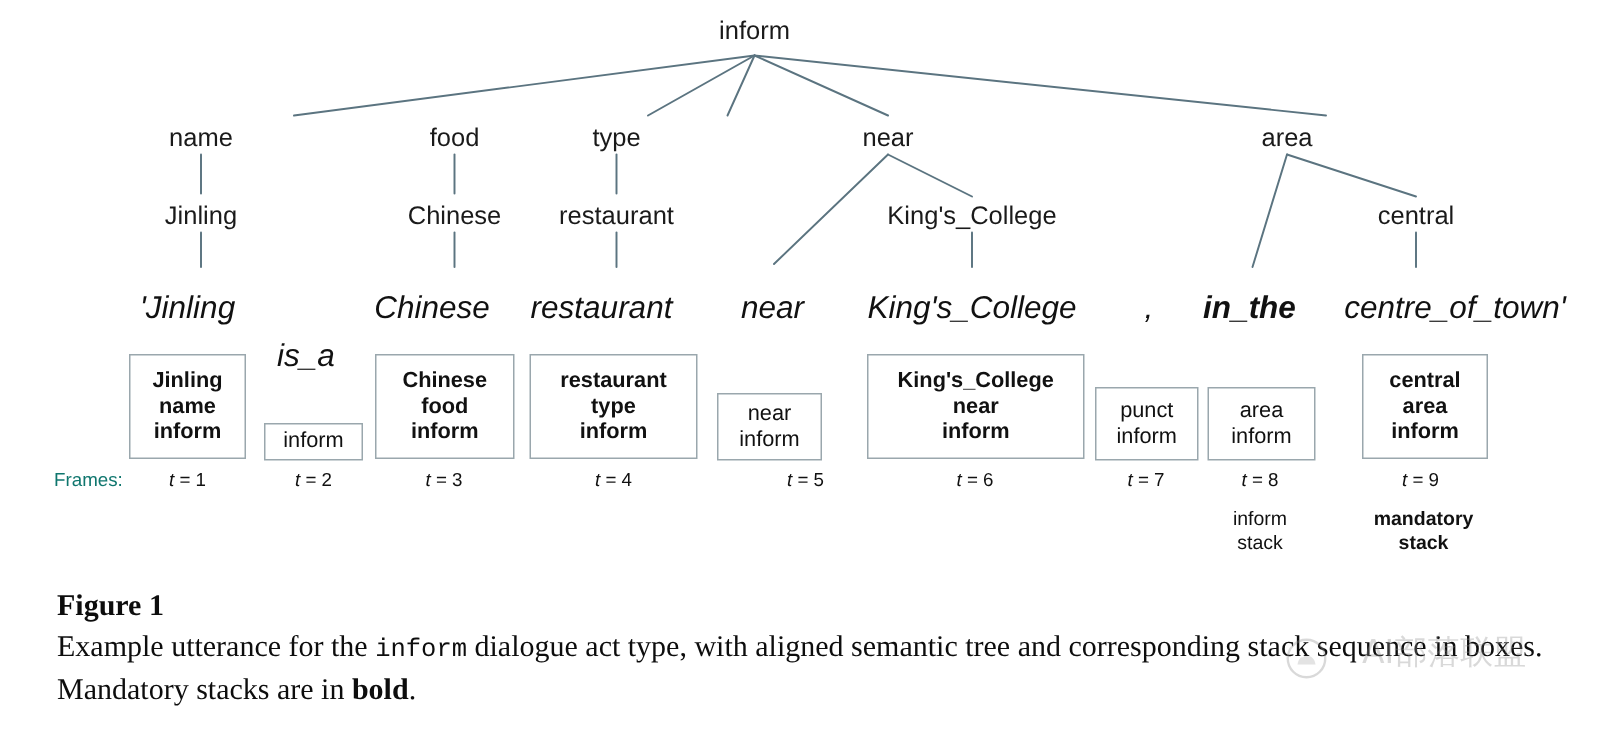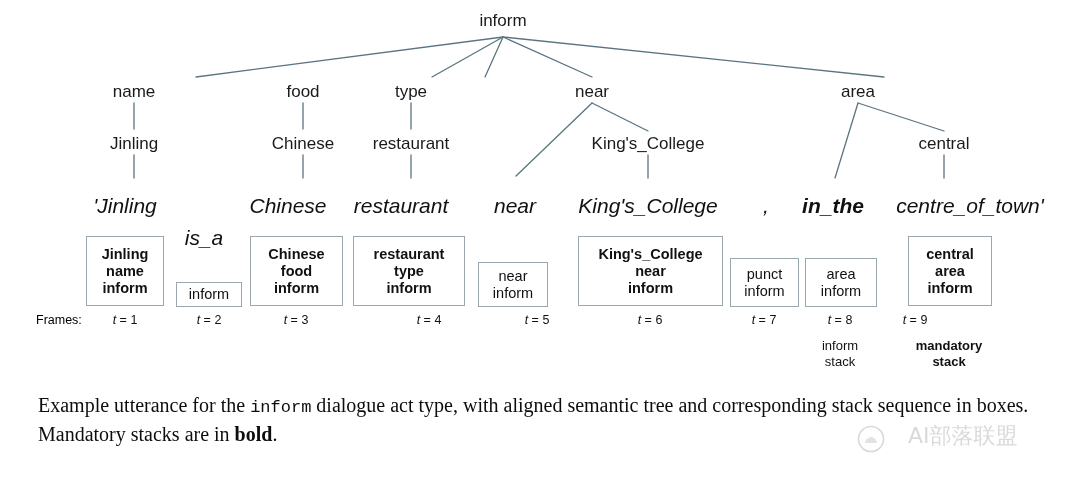--- a/index.html
+++ b/index.html
@@ -71,21 +71,21 @@
   .stack-box .slot-bold { font-weight: bold; }
   .stack-box .slot-reg  { font-weight: normal; }
 
   
   .frames-label {
     position: absolute;
     white-space: nowrap;
     font-family: "Liberation Sans", sans-serif;
     font-size: 12.5px;
     line-height: 13px;
-    color: #000000;
+    color: #0f766e;
   }
   .t-label {
     position: absolute;
     transform: translateX(-50%);
     white-space: nowrap;
     font-family: "Liberation Sans", sans-serif;
     font-size: 12.5px;
     line-height: 13px;
     color: #111111;
   }
@@ -250,38 +250,39 @@
     <span class="slot-bold">central</span>
     <span class="slot-bold">area</span>
     <span class="slot-bold">inform</span>
   </div>
 
   <div class="frames-label" style="left:36px; top:314px;">Frames:</div>
 
   <div class="t-label" style="left:125px; top:314px;"><i>t</i>&nbsp;=&nbsp;1</div>
   <div class="t-label" style="left:209px; top:314px;"><i>t</i>&nbsp;=&nbsp;2</div>
   <div class="t-label" style="left:296px; top:314px;"><i>t</i>&nbsp;=&nbsp;3</div>
-  <div class="t-label" style="left:409px; top:314px;margin-left:20px;"><i>t</i>&nbsp;=&nbsp;4</div>
+  <div class="t-label" style="left:409px; top:314px;"><i>t</i>&nbsp;=&nbsp;4</div>
   <div class="t-label" style="left:513px; top:314px;padding-left:48px;"><i>t</i>&nbsp;=&nbsp;5</div>
   <div class="t-label" style="left:650px; top:314px;"><i>t</i>&nbsp;=&nbsp;6</div>
   <div class="t-label" style="left:764px; top:314px;"><i>t</i>&nbsp;=&nbsp;7</div>
   <div class="t-label" style="left:840px; top:314px;"><i>t</i>&nbsp;=&nbsp;8</div>
-  <div class="t-label" style="left:915px; top:314px;"><i>t</i>&nbsp;=&nbsp;9</div>
+  <div class="t-label" style="left:947px; top:314px;"><i>t</i>&nbsp;=&nbsp;9</div>
 
   <div class="stack-note" style="left:840px; top:338px;">
     <div>inform</div>
     <div>stack</div>
   </div>
 
   <div class="stack-note is-bold" style="left:949px; top:338px;">
     <div>mandatory</div>
     <div>stack</div>
   </div>
 
   <div id="caption">
+    <div id="caption-title">Figure 1</div>
     <div id="caption-body">
       <span>Example utterance for the </span><span class="mono">inform</span><span> dialogue act type, with aligned semantic tree and corresponding stack sequence in boxes. Mandatory stacks are in </span><span class="bold">bold</span><span>.</span>
     </div>
   </div>
 
   <div id="watermark">
     <svg width="30" height="30" viewBox="0 0 30 30">
       <circle cx="15" cy="15" r="12.5" fill="none" stroke="#8f8f8f" stroke-width="1.6"></circle>
       <path d="M9 19 C10 11, 20 11, 21 19 Z" fill="#8f8f8f" opacity="0.75"></path>
       <circle cx="12" cy="13" r="1.4" fill="#ffffff"></circle>

